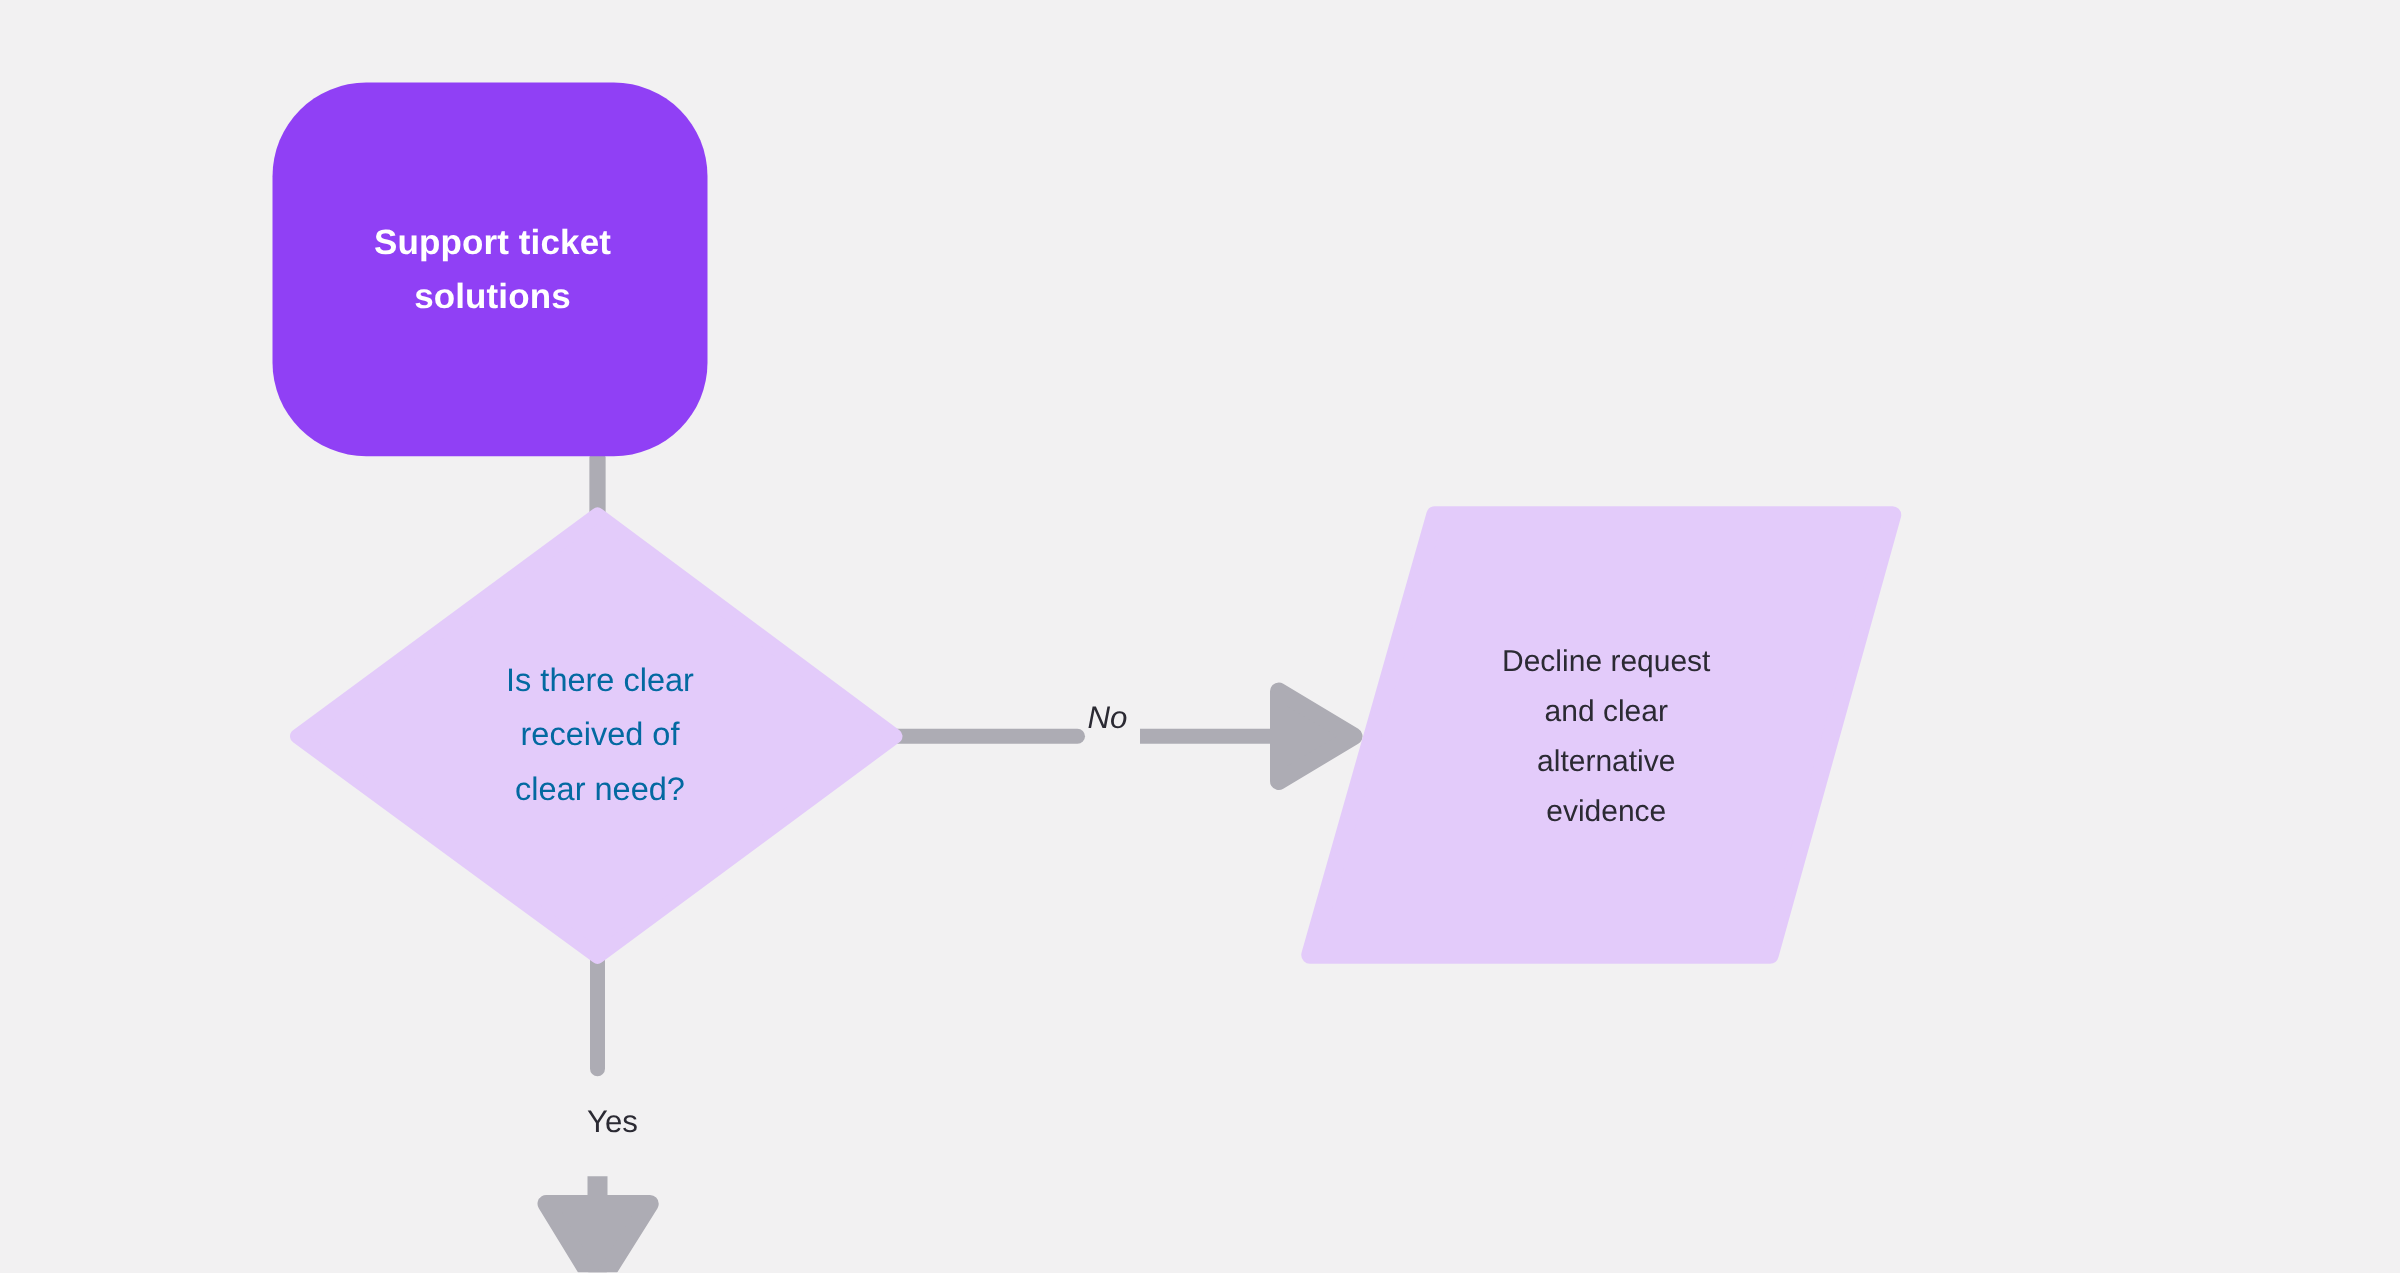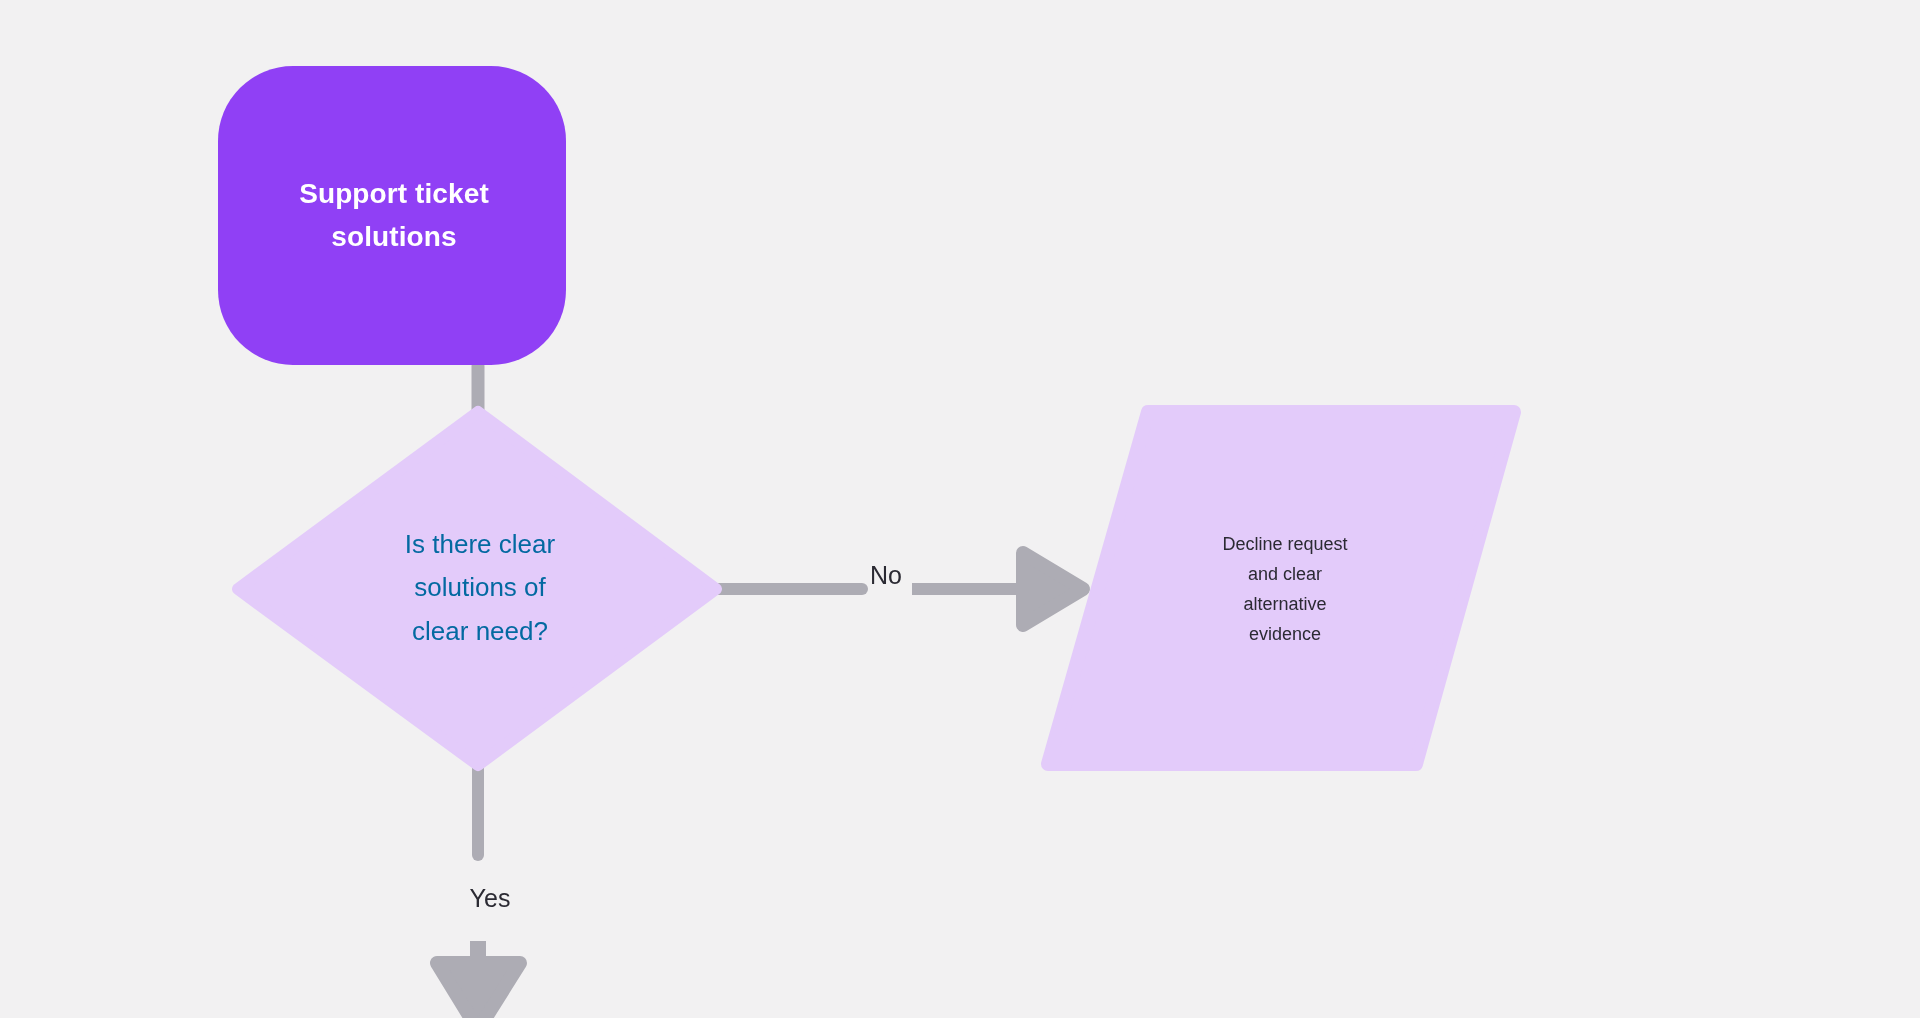--- a/index.html
+++ b/index.html
@@ -58,38 +58,39 @@
     font-size: 26px;
     font-weight: normal;
     line-height: 1.66;
   }
   .process-label {
     left: 1140px;
     top: 470px;
     width: 290px;
     height: 240px;
     color: #2b2a33;
-    font-size: 18px;
+    font-size: 24px;
     font-weight: normal;
     line-height: 1.66;
   }
 
   
   .edge-label {
     position: absolute;
     color: #2b2a33;
     font-size: 25px;
     font-weight: normal;
     white-space: nowrap;
     pointer-events: none;
   }
   .edge-label-no {
     left: 886px;
     top: 575px;
     transform: translate(-50%, -50%);
+    font-style: italic;
   }
   .edge-label-yes {
     left: 490px;
     top: 898px;
     transform: translate(-50%, -50%);
   }
 </style>
 </head>
 <body>
 
@@ -123,21 +124,21 @@
   <div class="node-label start-label">
     <div>
       <div>Support ticket</div>
       <div>solutions</div>
     </div>
   </div>
 
   <div class="node-label decision-label">
     <div>
       <div>Is there clear</div>
-      <div>solutions of</div>
+      <div>received of</div>
       <div>clear need?</div>
     </div>
   </div>
 
   <div class="node-label process-label">
     <div>
       <div>Decline request</div>
       <div>and clear</div>
       <div>alternative</div>
       <div>evidence</div>

